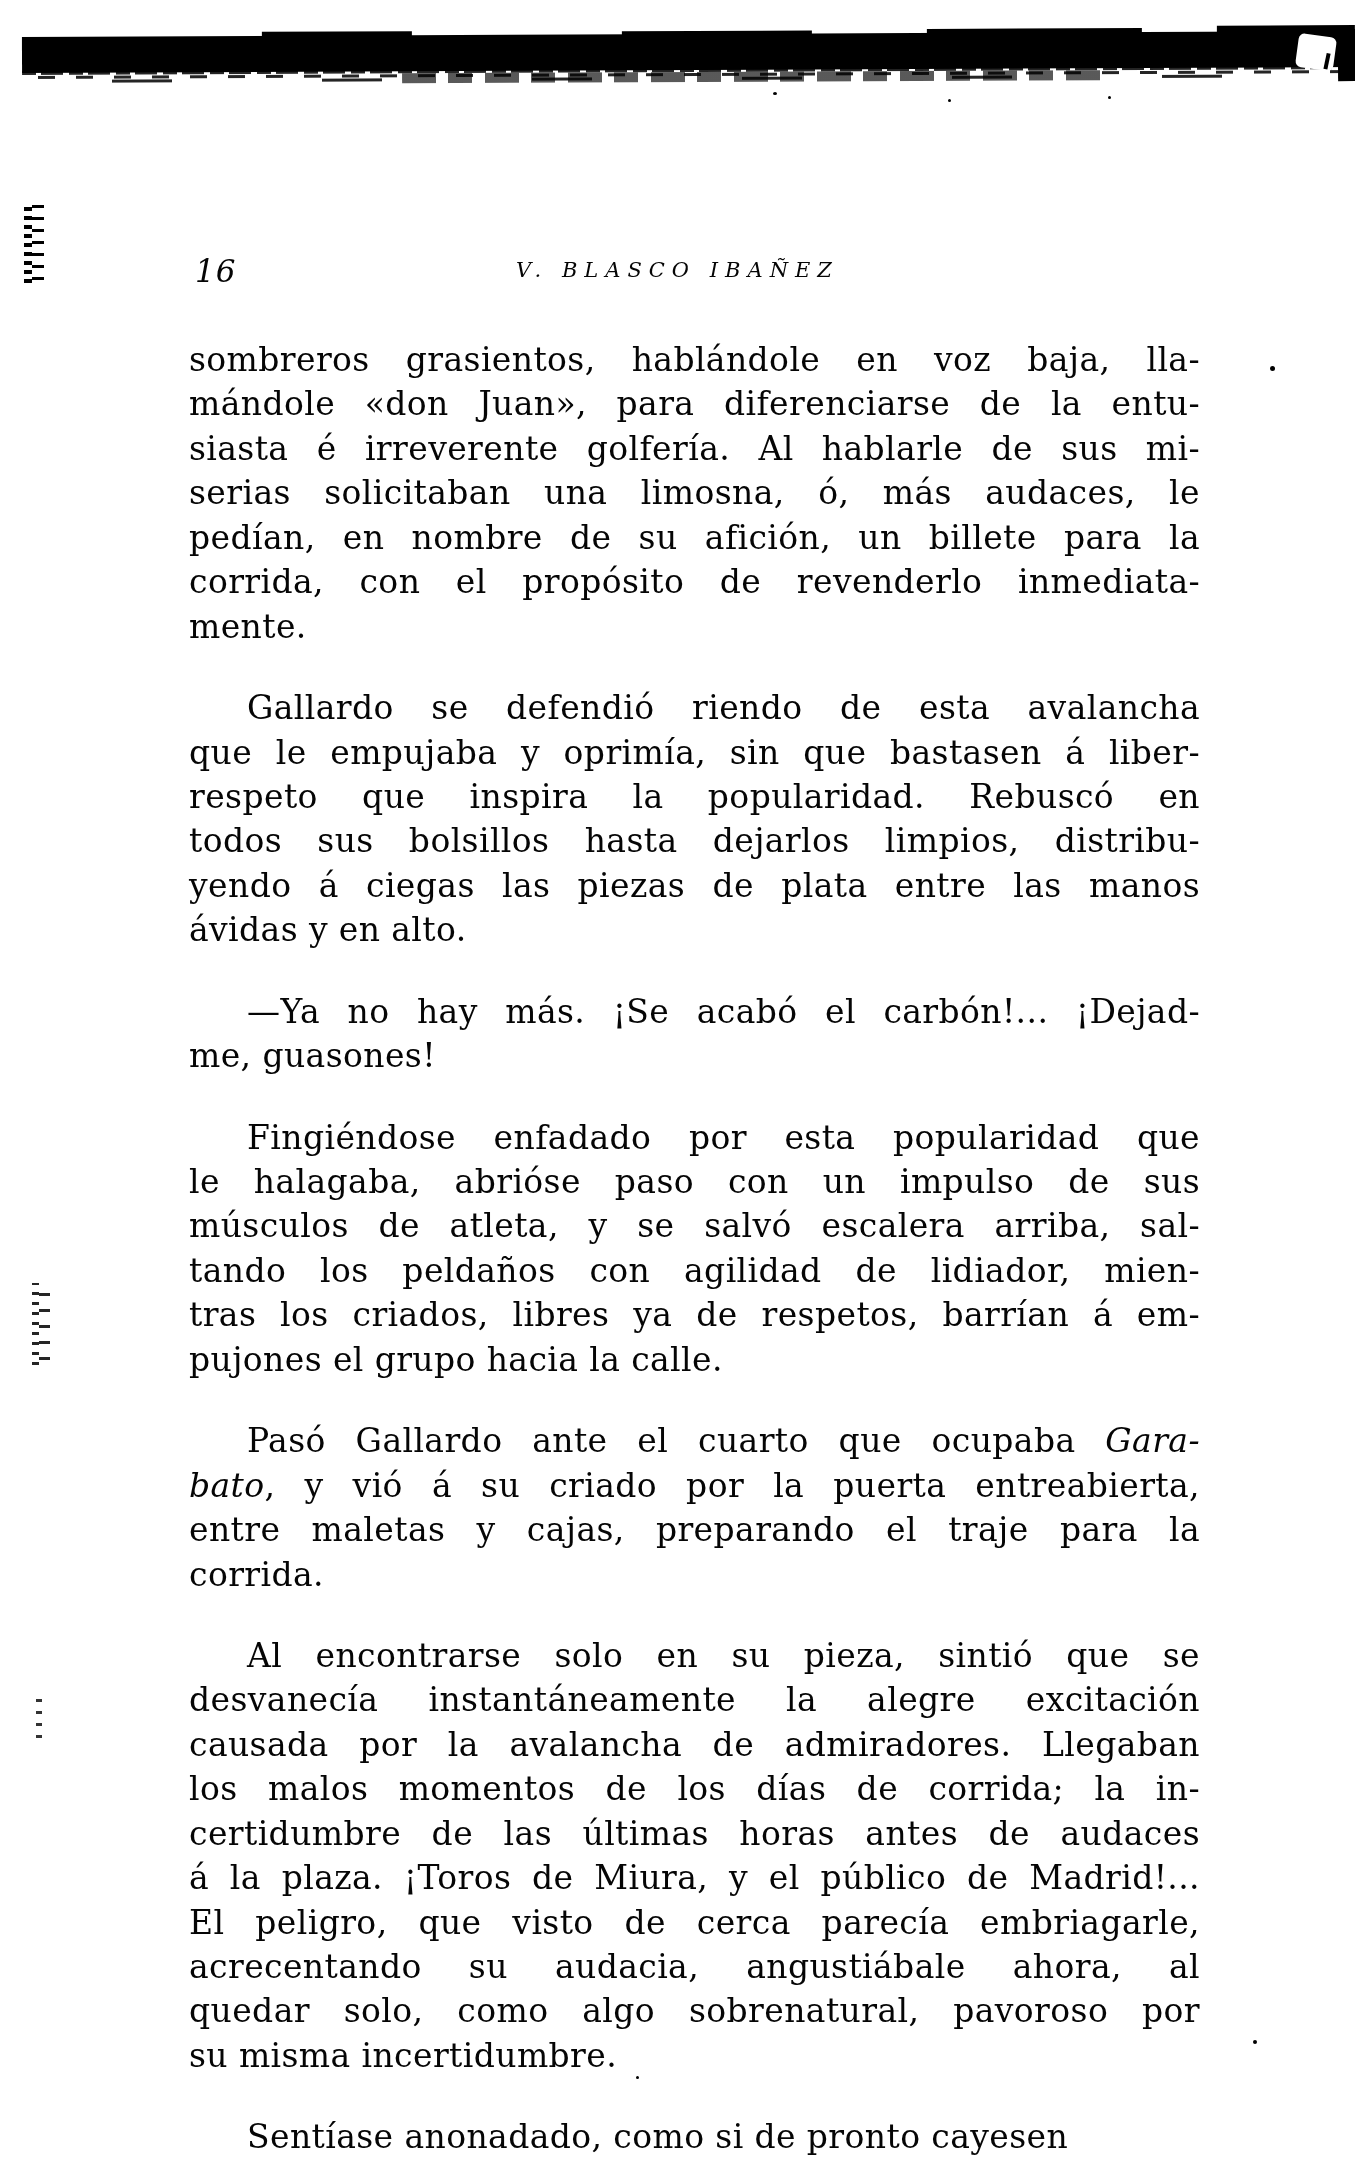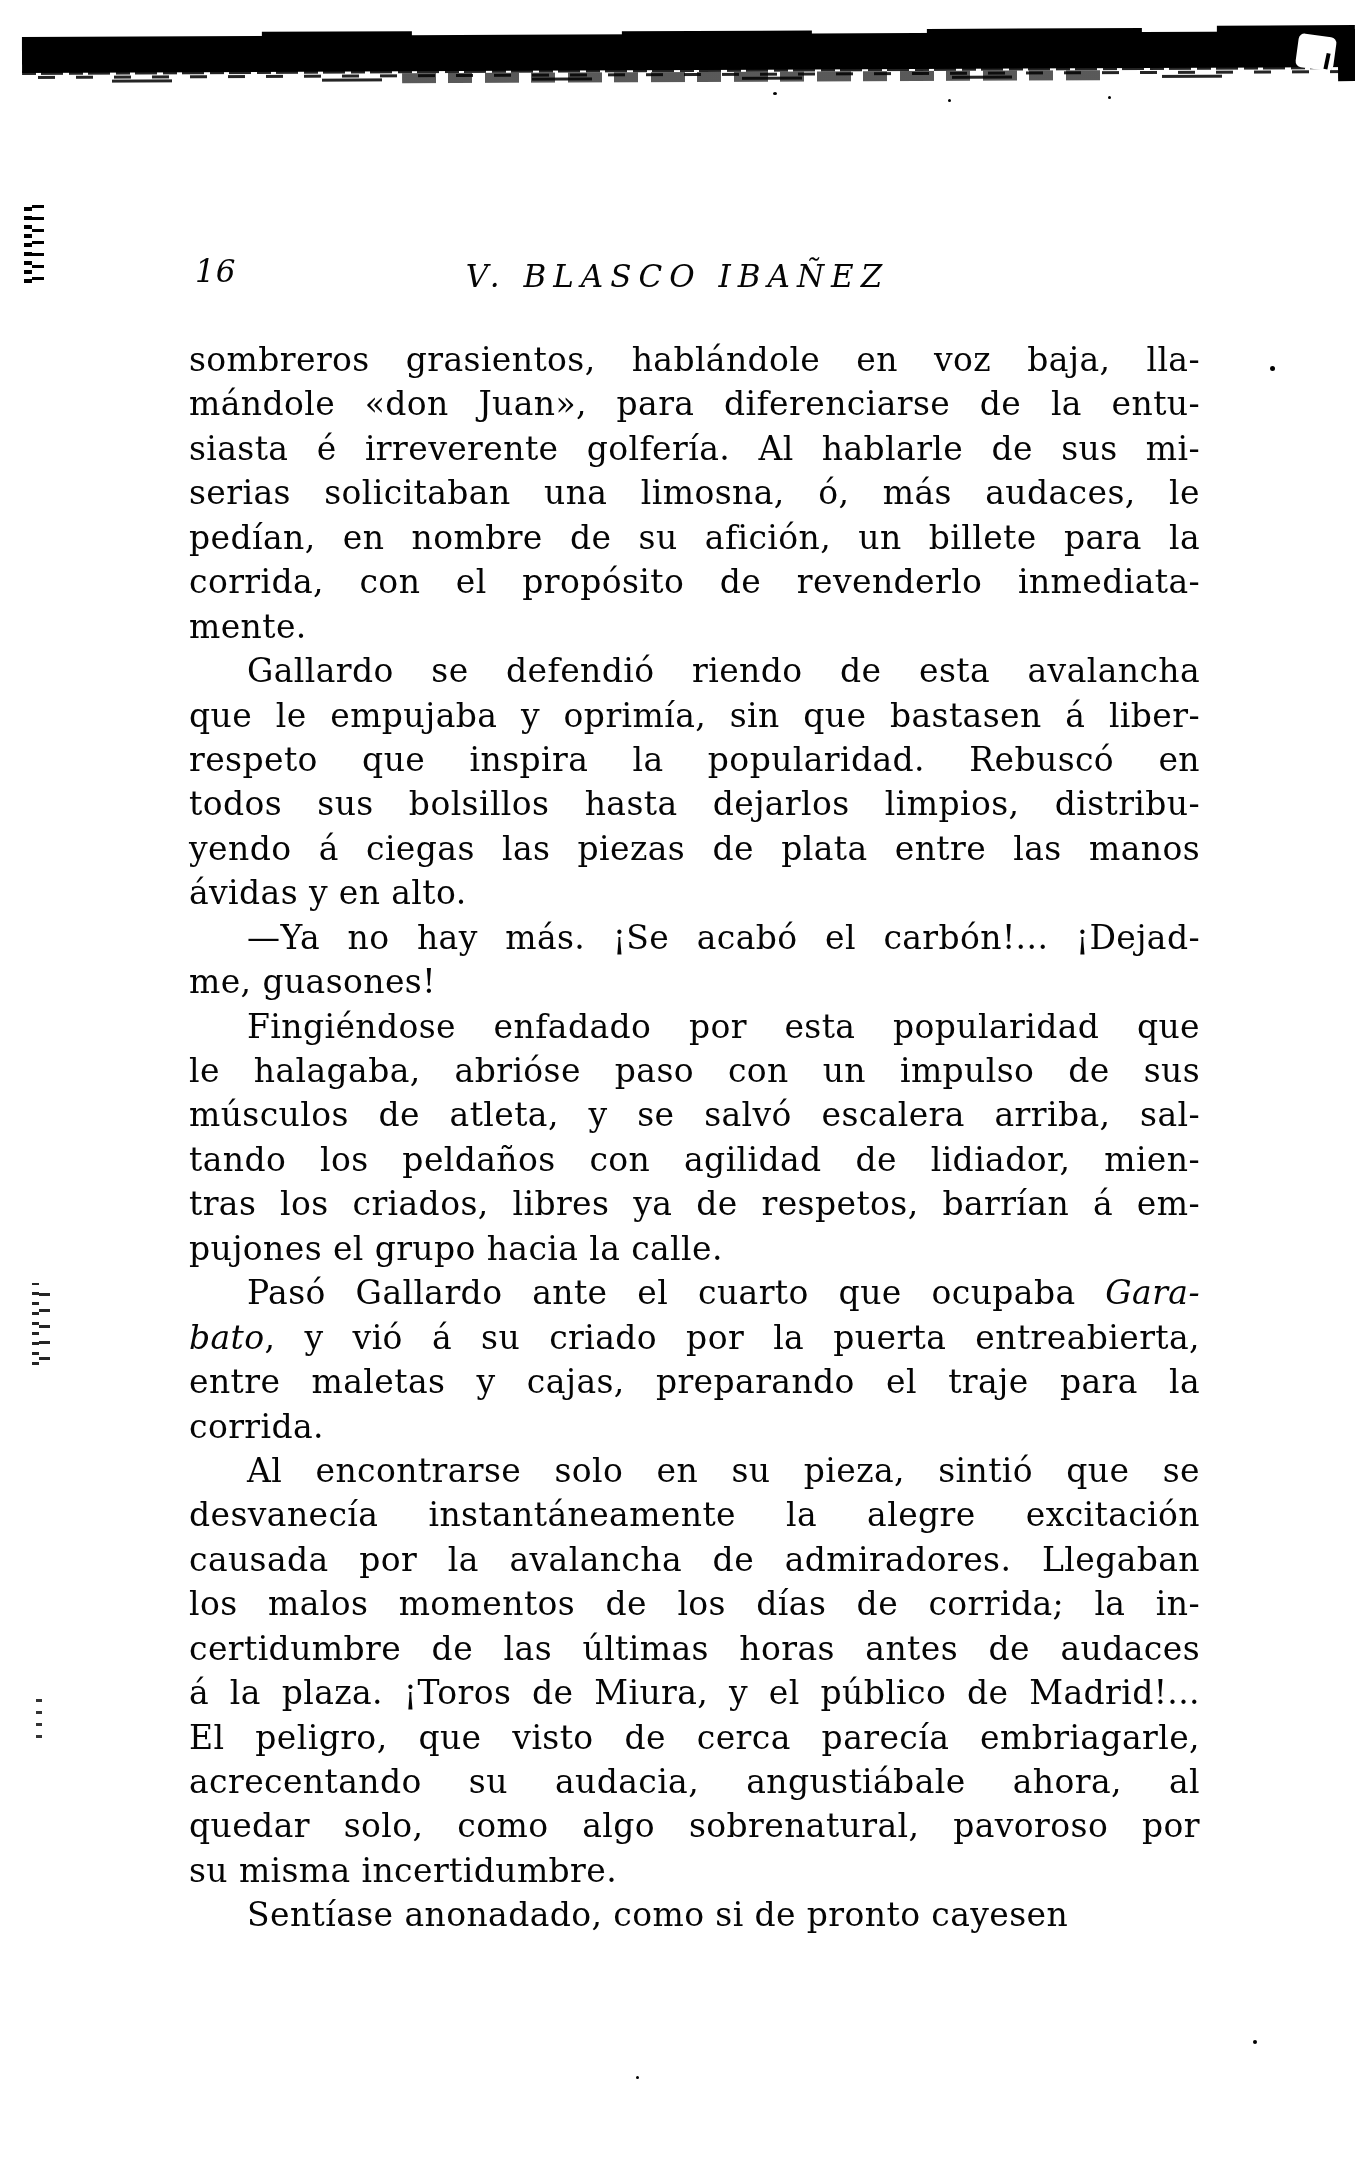--- a/index.html
+++ b/index.html
@@ -103,21 +103,21 @@
   .page-number {
     position: absolute; left: 195px; top: 253px;
     font-style: italic;
     font-size: 31px;
     letter-spacing: 1px;
   }
   .running-title {
     position: absolute; left: 0; top: 258px; width: 1355px;
     text-align: center;
     font-style: italic;
-    font-size: 31px;
+    font-size: 21px;
     letter-spacing: 7px;
     white-space: nowrap;
   }
 
   
   .page-text {
     position: absolute;
     left: 189px; top: 338px;
     width: 1011px;
     font-size: 33px;
@@ -125,21 +125,21 @@
     letter-spacing: 0.4px;
   }
   .line {
     height: 44.45px;
     white-space: nowrap;
   }
   .line.just {
     text-align: justify;
     text-align-last: justify;
   }
-  .line.indent { padding-left: 58px; }
+  .line.indent { padding-left: 58px; margin-top: 37px; }
   .it { font-style: italic; }
 </style>
 </head>
 <body>
 
 <div class="scan-band">
   <div class="band-step bs1"></div>
   <div class="band-step bs2"></div>
   <div class="band-step bs3"></div>
   <div class="band-step bs4"></div>

